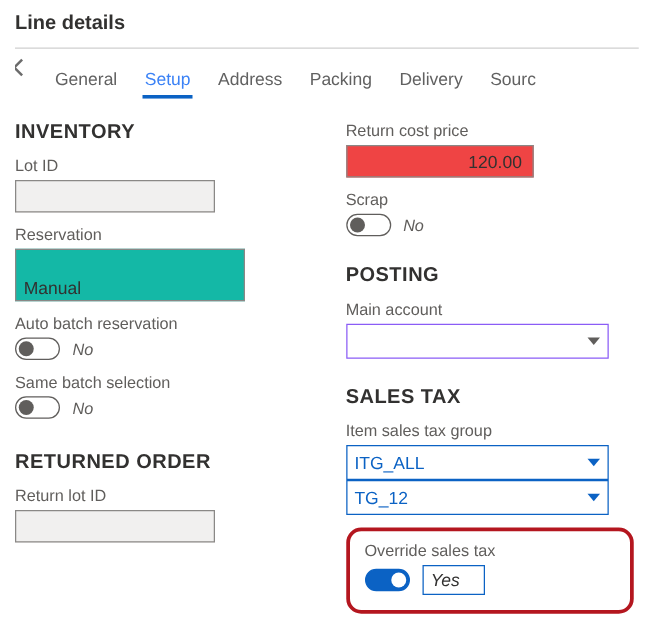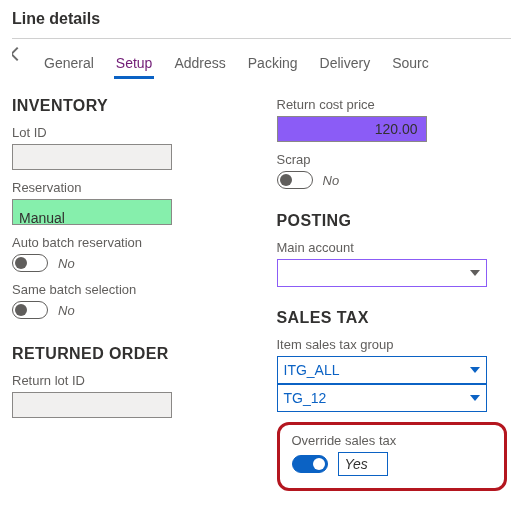--- a/index.html
+++ b/index.html
@@ -32,21 +32,21 @@
     color: #616161;
     overflow: hidden;
     white-space: nowrap;
   }
   .tab {
     padding: 6px 2px 8px 2px;
     cursor: pointer;
     position: relative;
   }
   .tab.active {
-    color: #701a75;
+    color: #3b82f6;
   }
   .tab.active::after {
     content: "";
     position: absolute;
     left: 0; right: 0; bottom: 0;
     height: 3px;
     background: #0b62c4;
   }
   .chev {
     width: 10px; height: 10px;
@@ -76,33 +76,33 @@
     margin: 10px 0 4px 0;
   }
   .text-input {
     width: 160px;
     height: 26px;
     border: 1px solid #8a8886;
     background: #f1f0ef;
     padding: 2px 6px;
   }
   .ro-box {
-    width: 160px;
+    width: 184px;
     height: 26px;
     border: 1px solid #8a8886;
-    background: #86efac;
-    padding: 8px 6px;
+    background: #14b8a6;
+    padding: 20px 6px;
     line-height: 20px;
     color: #323130;
   }
   .num-box {
     width: 150px;
     height: 26px;
     border: 1px solid #8a8886;
-    background: #8b5cf6;
+    background: #ef4444;
     padding: 2px 8px;
     text-align: right;
     line-height: 20px;
   }
   .select {
     width: 210px;
     height: 28px;
     border: 1px solid #8b5cf6;
     background: #fff;
     padding: 0 6px;

